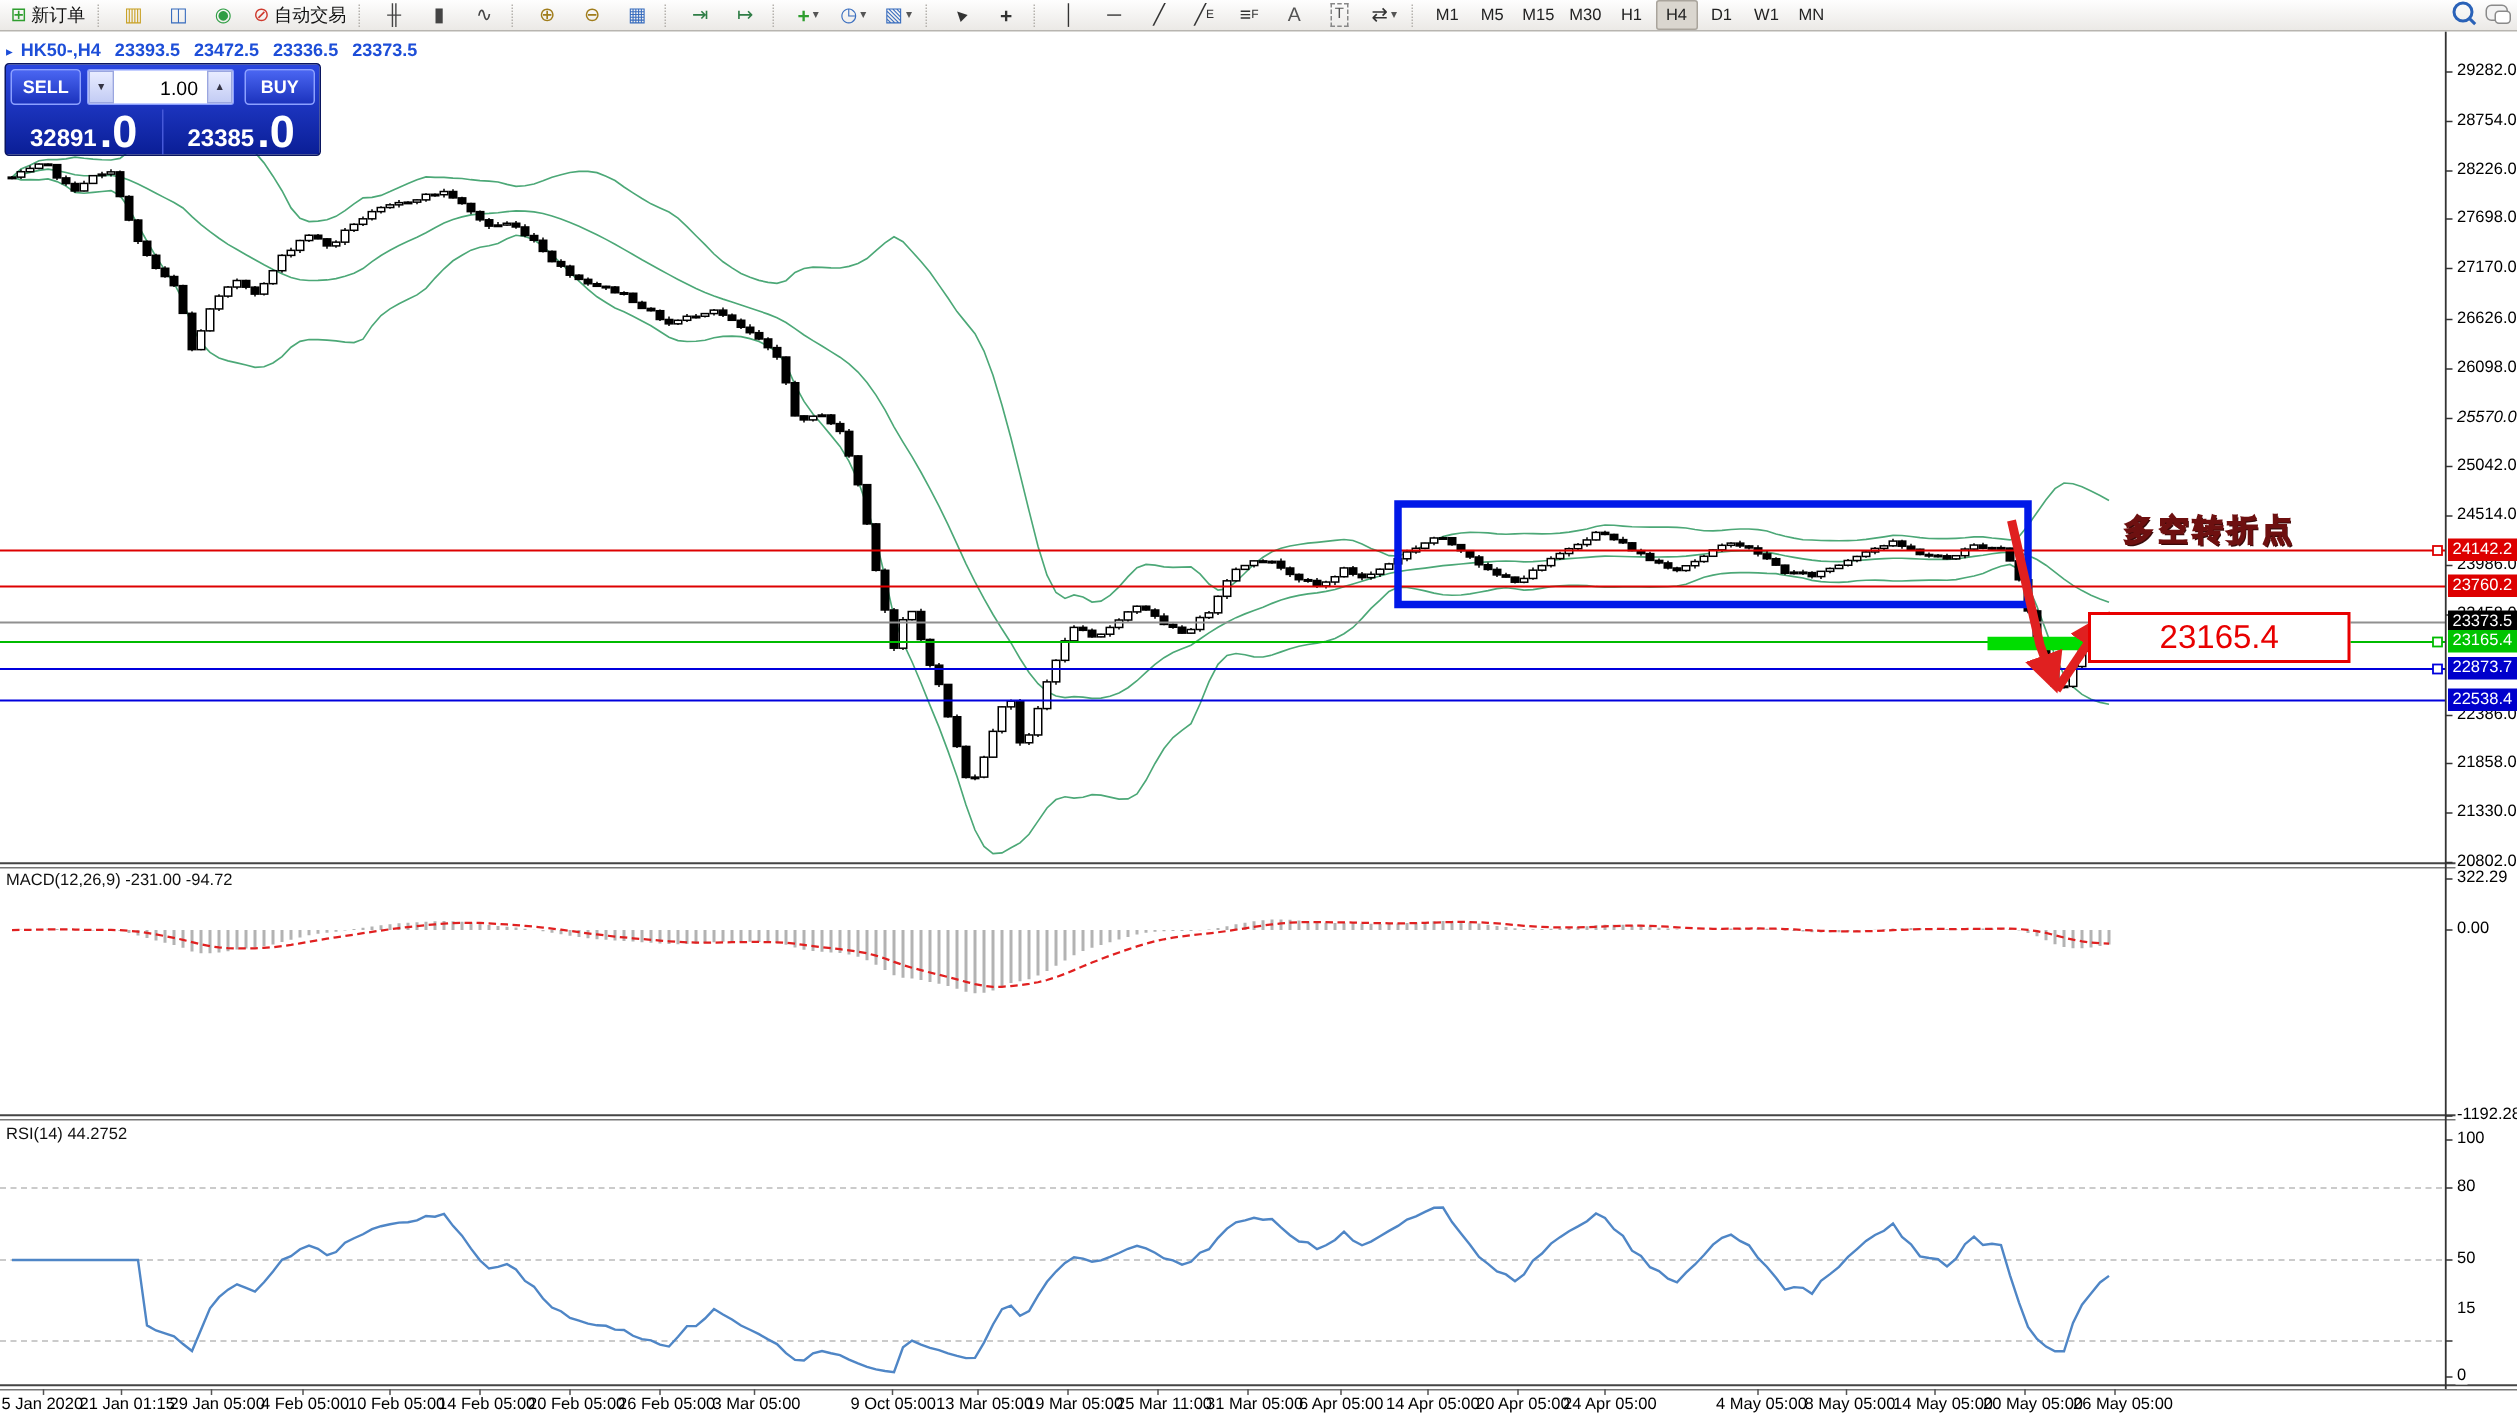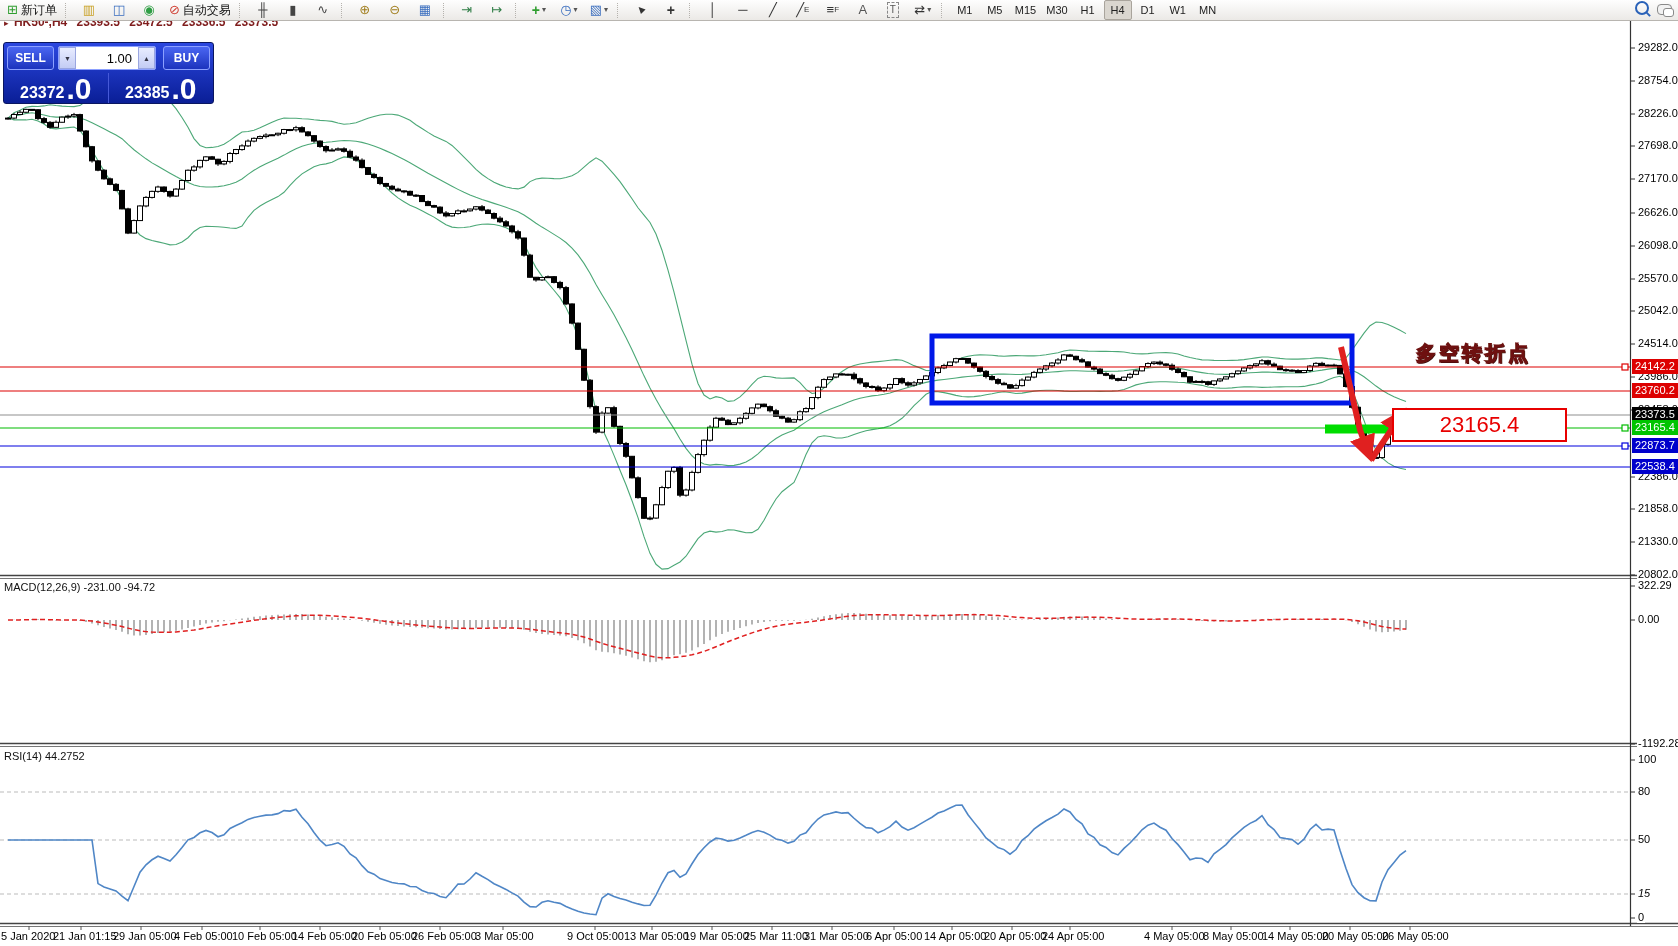--- a/index.html
+++ b/index.html
@@ -15,21 +15,21 @@
   .ic-cursor{display:inline-block;transform:rotate(-135deg);font-size:11px;}
   .ic-label-t{border:1px dashed #888;padding:0 2px;font-size:10px;}
   .sub{font-size:8px;vertical-align:sub;color:#333;}
   .ic-search{width:10px;height:10px;border:2px solid #2a62b8;border-radius:50%;position:relative;display:inline-block;}
   .ic-search::after{content:"";position:absolute;width:6px;height:2px;background:#2a62b8;transform:rotate(45deg);left:8px;top:10px;}
   .ic-chat{width:13px;height:9px;border:1px solid #8a8a8a;border-radius:4px;position:relative;display:inline-block;background:#f2f2f2;}
   .ic-chat::after{content:"";position:absolute;width:9px;height:7px;border:1px solid #8a8a8a;border-radius:3px;background:#fff;left:5px;top:3px;}
   .tright{margin-left:auto;display:flex;align-items:center;margin-right:6px;gap:8px;}
   
   #plot{position:absolute;left:0;top:0;z-index:1;}
-  .symbol-info{position:absolute;left:4px;top:15px;font-size:12px;font-weight:700;color:#7f1d1d;z-index:12;letter-spacing:0;}
+  .symbol-info{position:absolute;left:4px;top:26px;font-size:12px;font-weight:700;color:#1d4ed8;z-index:12;letter-spacing:0;}
   .symbol-info span{margin-right:6px;}
   .ind-label{position:absolute;font-size:11px;color:#111;z-index:12;}
   .axlabel{position:absolute;left:1637px;font-size:11px;color:#000;z-index:5;background:#fff;padding:0 1px;}
   .pricetag{position:absolute;left:1632px;width:44px;font-size:11px;font-weight:400;padding:1px 2px 2px 3px;line-height:12px;z-index:8;color:#fff;}
   .timelabel{position:absolute;top:930px;font-size:11px;color:#000;z-index:5;white-space:nowrap;}
   .cn-note{position:absolute;z-index:9;font-size:20px;font-weight:700;letter-spacing:3px;color:#2cf02c;-webkit-text-stroke:1.2px #6e1010;text-shadow:1px 1px 0 #3a0a0a;white-space:nowrap;}
   .callout{position:absolute;z-index:9;border:2px solid #e80000;background:#fff;color:#e80000;font-size:22px;font-weight:400;display:flex;align-items:center;justify-content:center;}
   
   .tpanel{position:absolute;left:3px;top:42px;width:209px;height:60px;z-index:20;background:linear-gradient(#2b47e0,#0a1e96);border-radius:3px;border:1px solid #0a1660;}
   .trow1{position:absolute;left:0;top:2px;width:100%;height:26px;display:flex;align-items:center;}
@@ -970,21 +970,21 @@
     <div class="tbtn-trade">SELL</div>
     <div class="volbox">
       <div class="spin">▼</div>
       <div class="volval">1.00</div>
       <div class="spin">▲</div>
     </div>
     <div class="tbtn-trade" style="margin-right:3px;">BUY</div>
   </div>
   <div class="trow2">
     <div class="phalf l">
-      <span class="pmain">23372</span>
+      <span class="pmain">32891</span>
       <span class="ppips">.0</span>
     </div>
     <div class="phalf">
       <span class="pmain">23385</span>
       <span class="ppips">.0</span>
     </div>
   </div>
 </div>
 
 <div class="ind-label" style="left:4px;top:581px;">MACD(12,26,9) -231.00 -94.72</div>
@@ -995,36 +995,36 @@
 <div class="callout" id="callout" style="left: 1392px; top: 408px; width: 171px; height: 30px;">23165.4</div>
 
 <div id="overlays">
     <div class="axlabel" style="top: 41px;">29282.0</div>
     <div class="axlabel" style="top: 74px;">28754.0</div>
     <div class="axlabel" style="top: 107px;">28226.0</div>
     <div class="axlabel" style="top: 139px;">27698.0</div>
     <div class="axlabel" style="top: 172px;">27170.0</div>
     <div class="axlabel" style="top: 206px;">26626.0</div>
     <div class="axlabel" style="top: 239px;">26098.0</div>
-    <div class="axlabel" style="top: 272px;">25570.0</div>
+    <div class="axlabel" style="top: 272px; font-style: italic;">25570.0</div>
     <div class="axlabel" style="top: 304px;">25042.0</div>
     <div class="axlabel" style="top: 337px;">24514.0</div>
     <div class="axlabel" style="top: 370px;">23986.0</div>
     <div class="axlabel" style="top: 403px;">23458.0</div>
     <div class="axlabel" style="top: 470px;">22386.0</div>
     <div class="axlabel" style="top: 502px;">21858.0</div>
     <div class="axlabel" style="top: 535px;">21330.0</div>
     <div class="axlabel" style="top: 568px;">20802.0</div>
     <div class="axlabel" style="top: 579px;">322.29</div>
     <div class="axlabel" style="top: 613px; text-align: right;">0.00</div>
     <div class="axlabel" style="top: 737px;">-1192.28</div>
     <div class="axlabel" style="top: 753px;">100</div>
     <div class="axlabel" style="top: 785px;">80</div>
     <div class="axlabel" style="top: 833px;">50</div>
-    <div class="axlabel" style="top: 887px; font-style: italic;">15</div>
+    <div class="axlabel" style="top: 866px;">15</div>
     <div class="axlabel" style="top: 911px;">0</div>
     <div class="pricetag" style="top: 359px; background: rgb(221, 0, 0); color: rgb(255, 255, 255);">24142.2</div>
     <div class="pricetag" style="top: 383px; background: rgb(221, 0, 0); color: rgb(255, 255, 255);">23760.2</div>
     <div class="pricetag" style="top: 407px; background: rgb(0, 0, 0); color: rgb(255, 255, 255);">23373.5</div>
     <div class="pricetag" style="top: 420px; background: rgb(0, 196, 0); color: rgb(255, 255, 255);">23165.4</div>
     <div class="pricetag" style="top: 438px; background: rgb(0, 0, 204); color: rgb(255, 255, 255);">22873.7</div>
     <div class="pricetag" style="top: 459px; background: rgb(0, 0, 204); color: rgb(255, 255, 255);">22538.4</div>
     <div class="timelabel" style="left: 1px;">5 Jan 2020</div>
     <div class="timelabel" style="left: 53px;">21 Jan 01:15</div>
     <div class="timelabel" style="left: 113px;">29 Jan 05:00</div>

